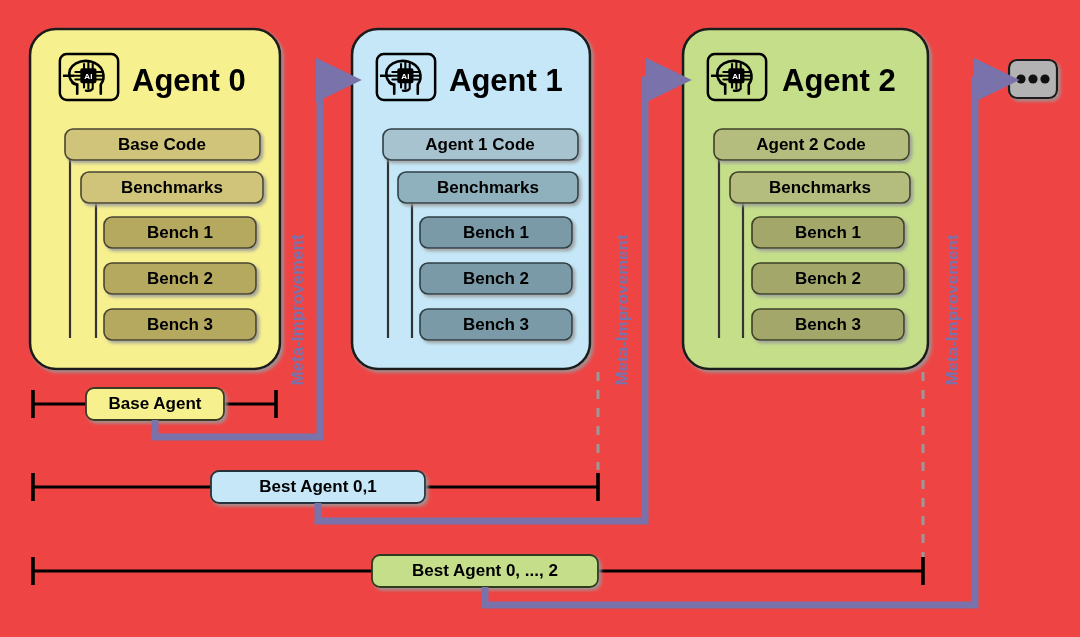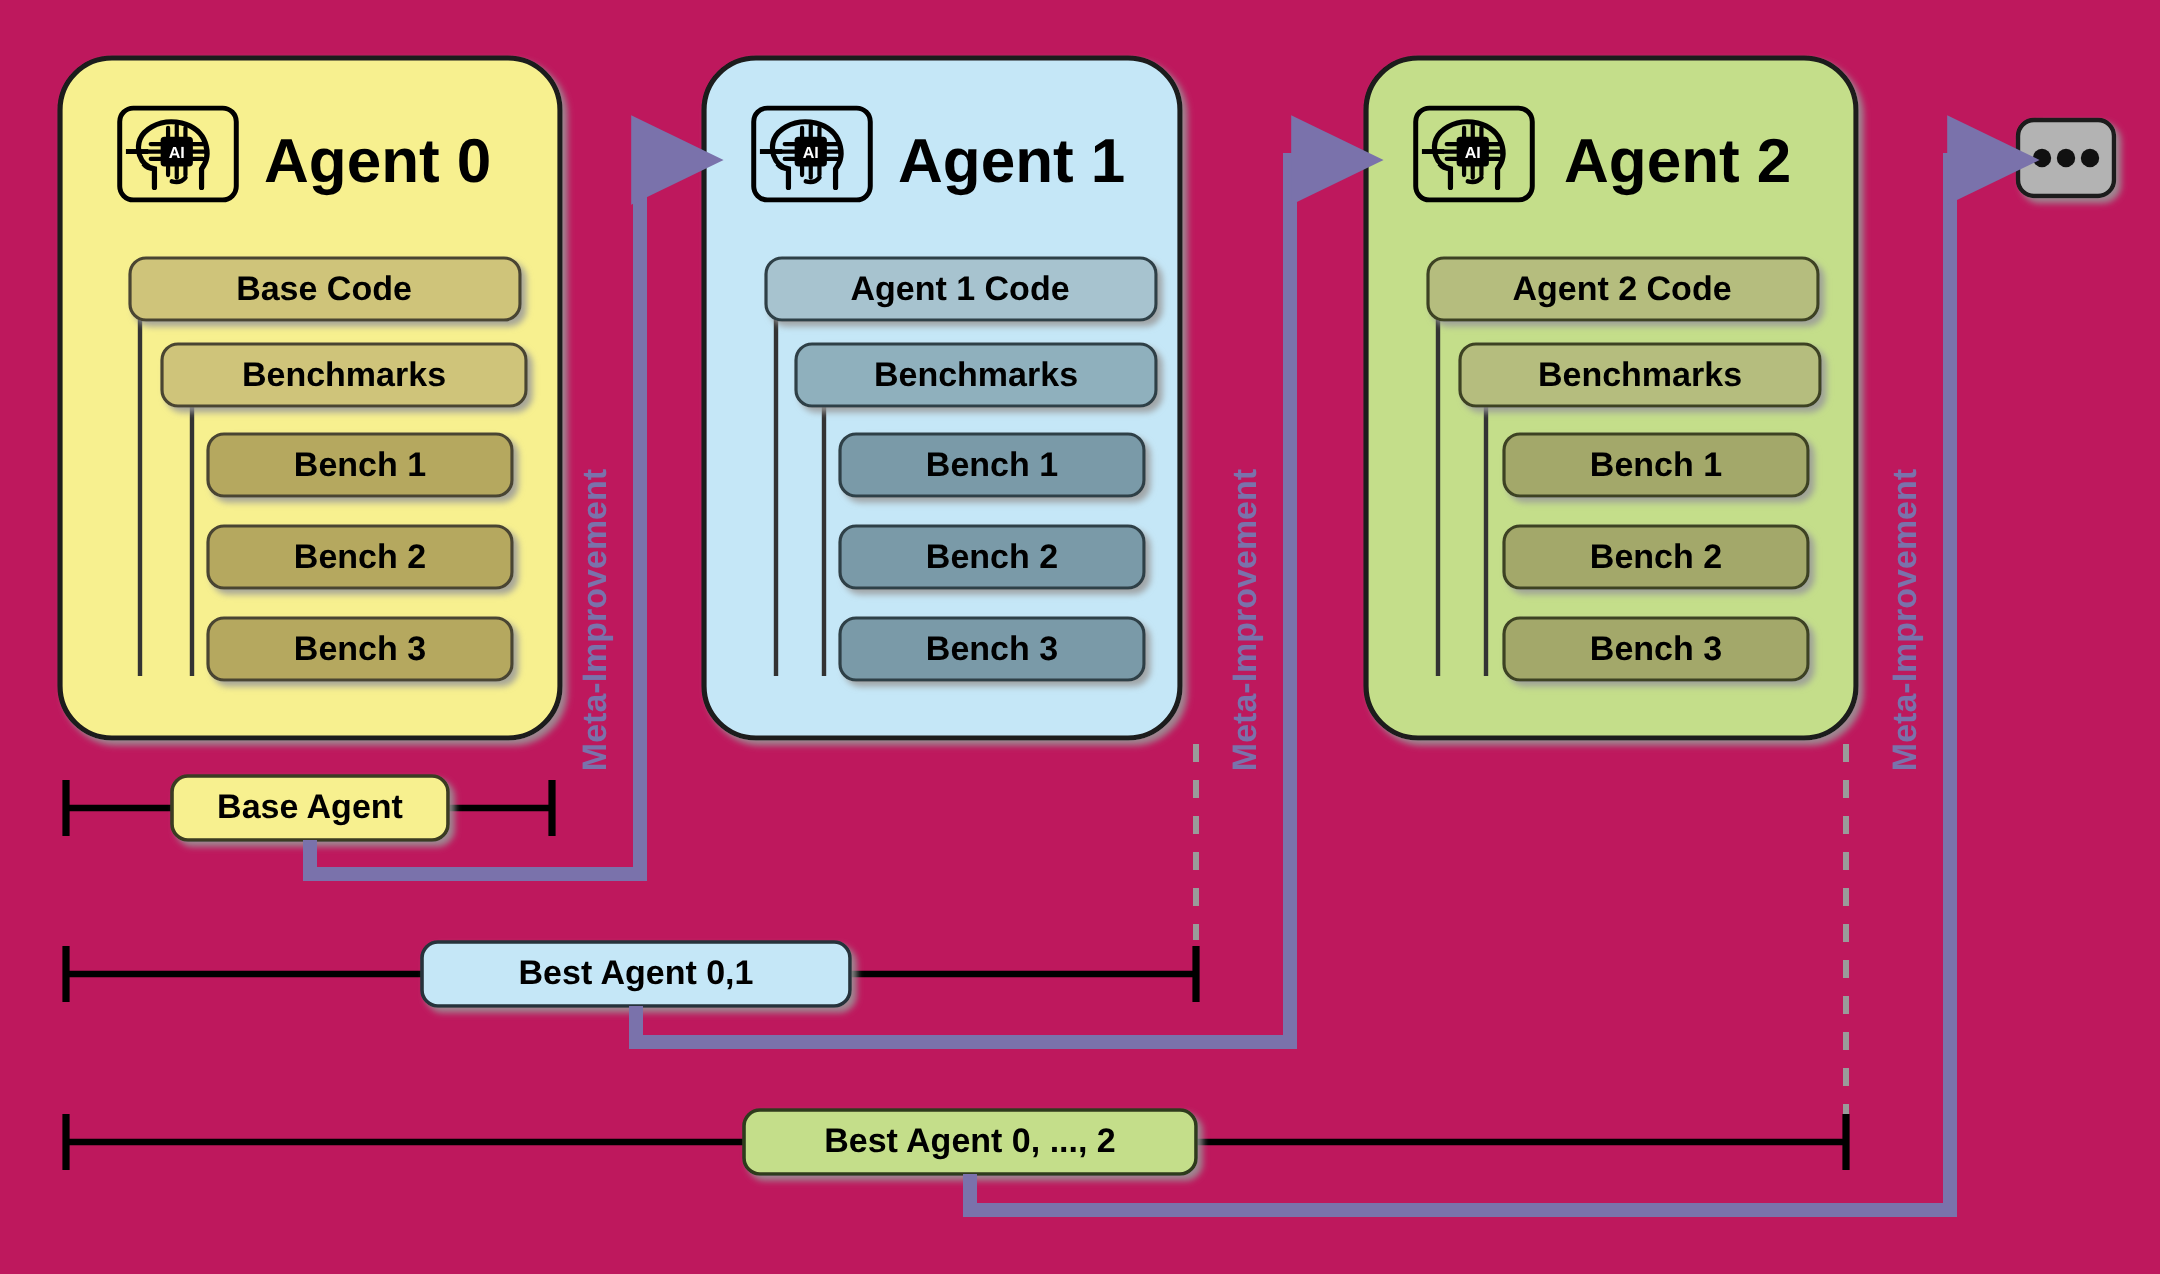--- a/index.html
+++ b/index.html
@@ -1,17 +1,17 @@
 <!DOCTYPE html>
 <html><head>
 <meta charset="utf-8">
 <style>
   html,body{margin:0;padding:0;background:#ffffff;}
   body{width:1080px;height:637px;font-family:"Liberation Sans",sans-serif;overflow:hidden;}
-  #stage{position:relative;width:1080px;height:637px;background:#be185d;}
+  #stage{position:relative;width:1080px;height:637px;background:#ef4444;}
   svg{position:absolute;top:0;left:0;width:1080px;height:637px;}
   .svgtext{font-family:"Liberation Sans",sans-serif;font-weight:bold;fill:#000;}
   .panel-title{font-size:31px;}
   .code-label{font-size:17px;}
   .bench-label{font-size:17px;}
   .meta-label{font-family:"Liberation Sans",sans-serif;font-weight:bold;font-size:17px;fill:#7a72ab;}
   .bar-label{font-size:17px;}
 </style>
 </head>
 <body>

